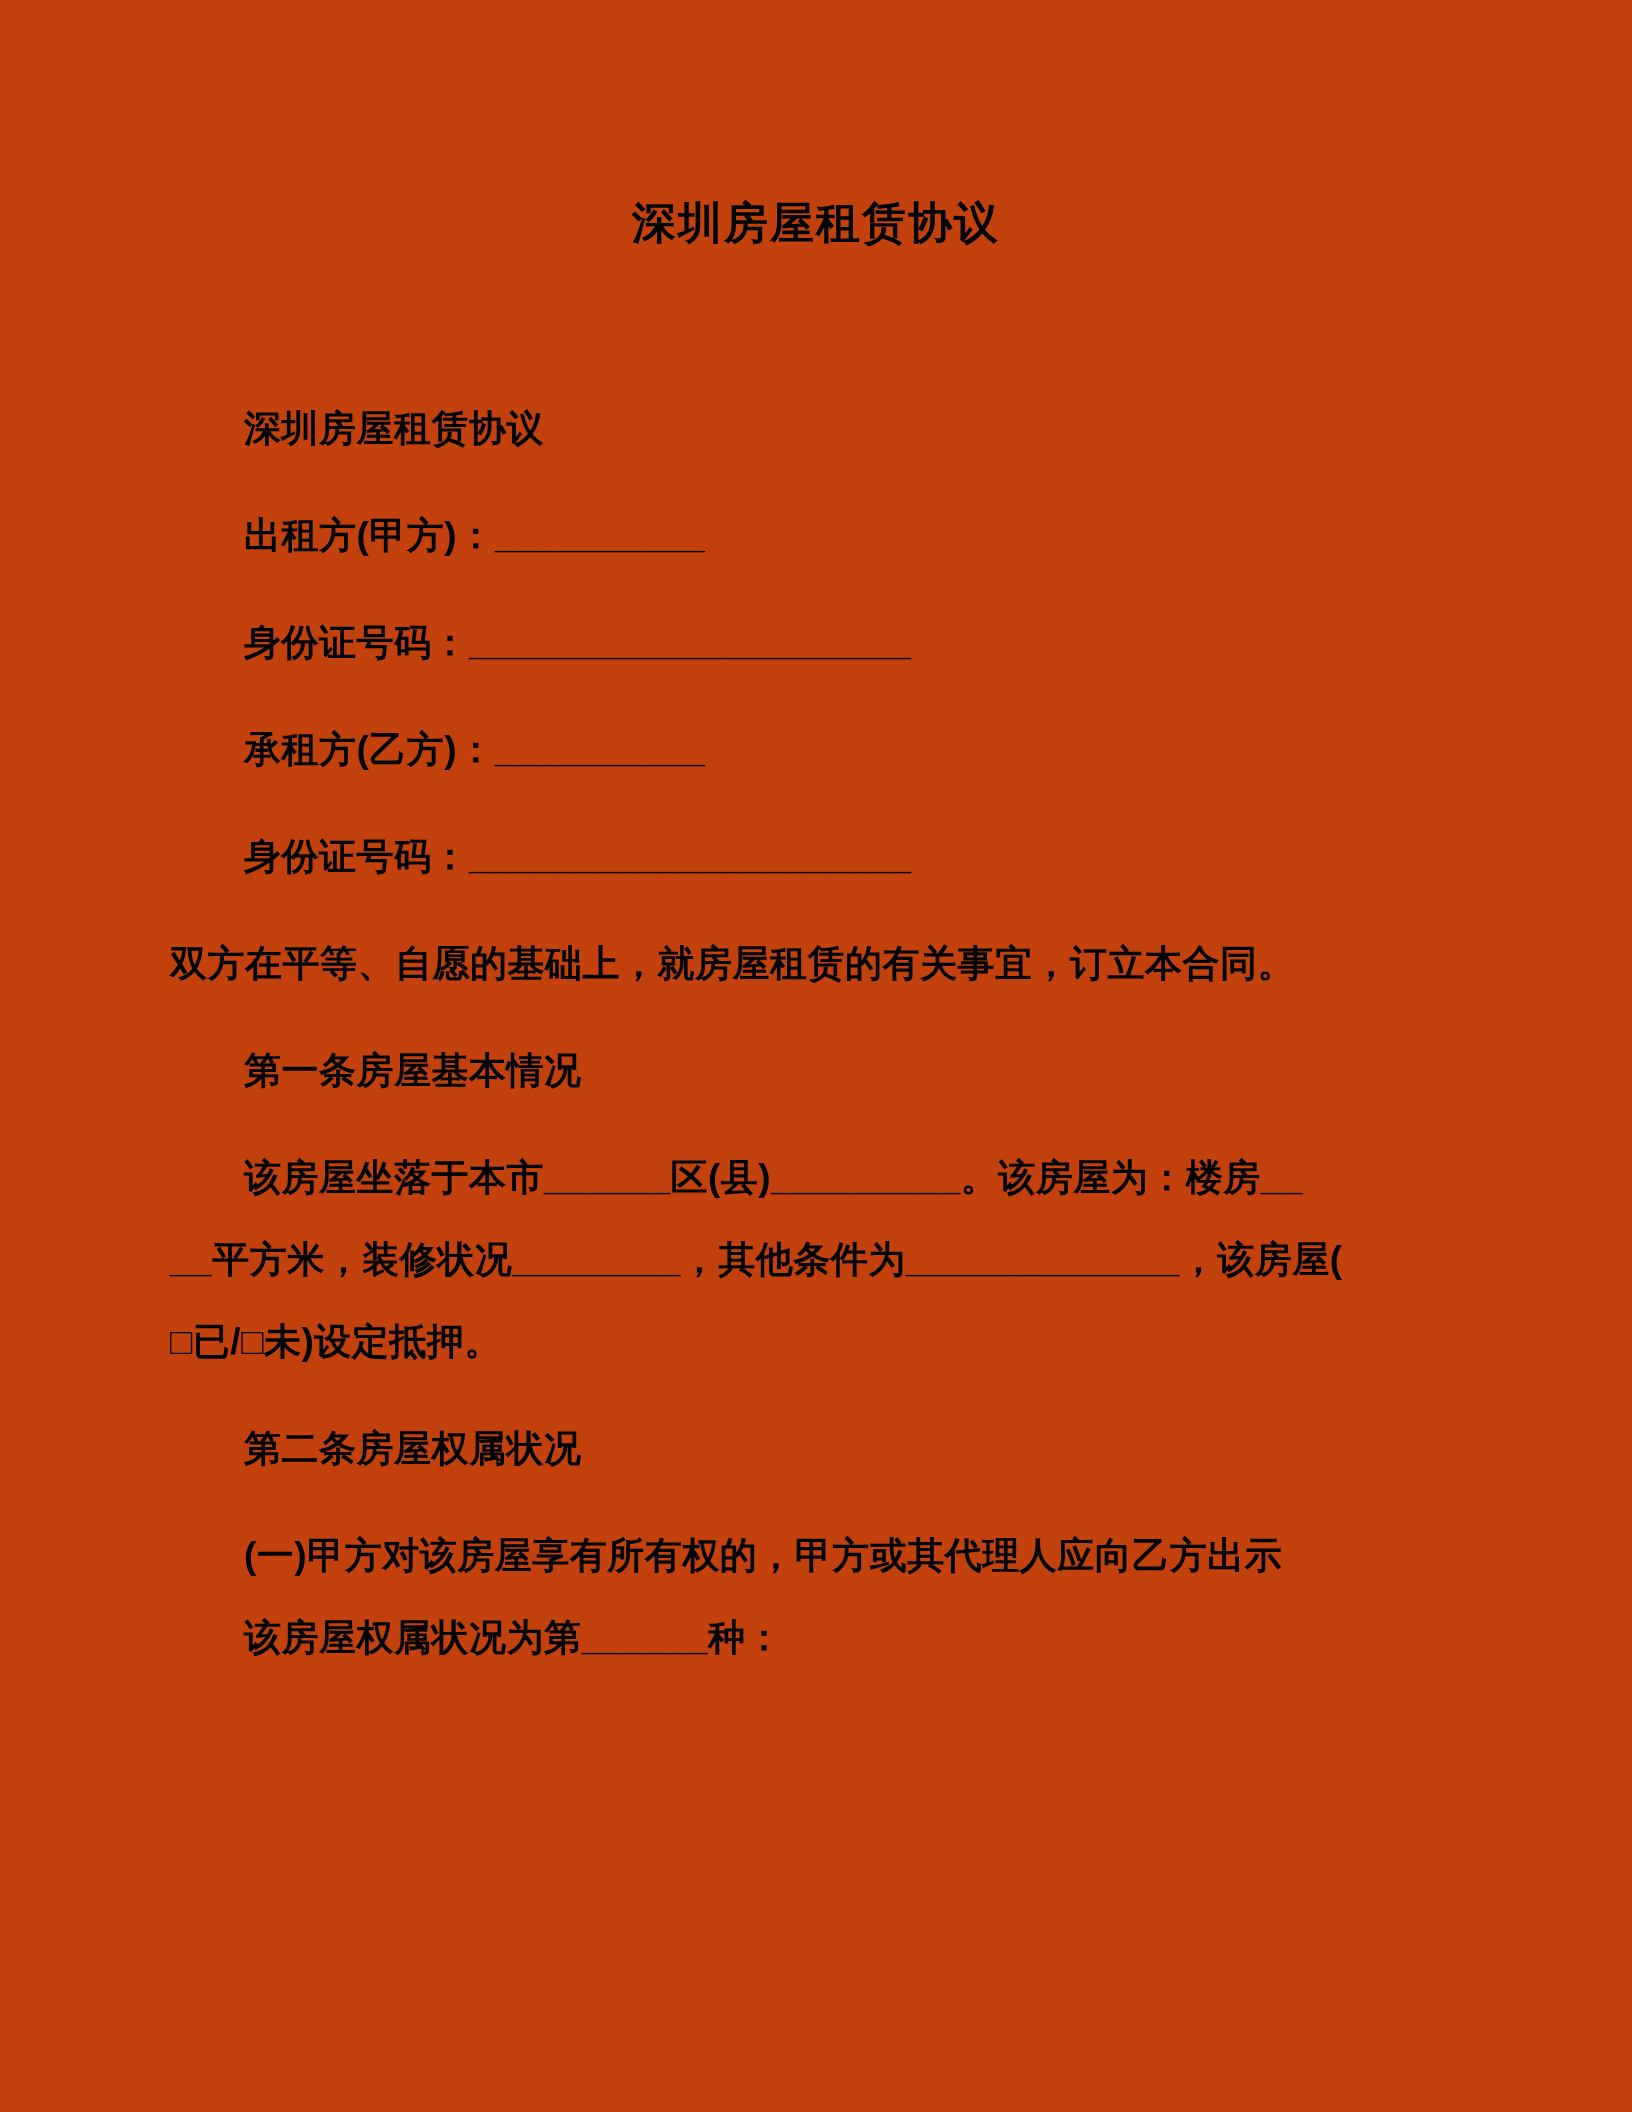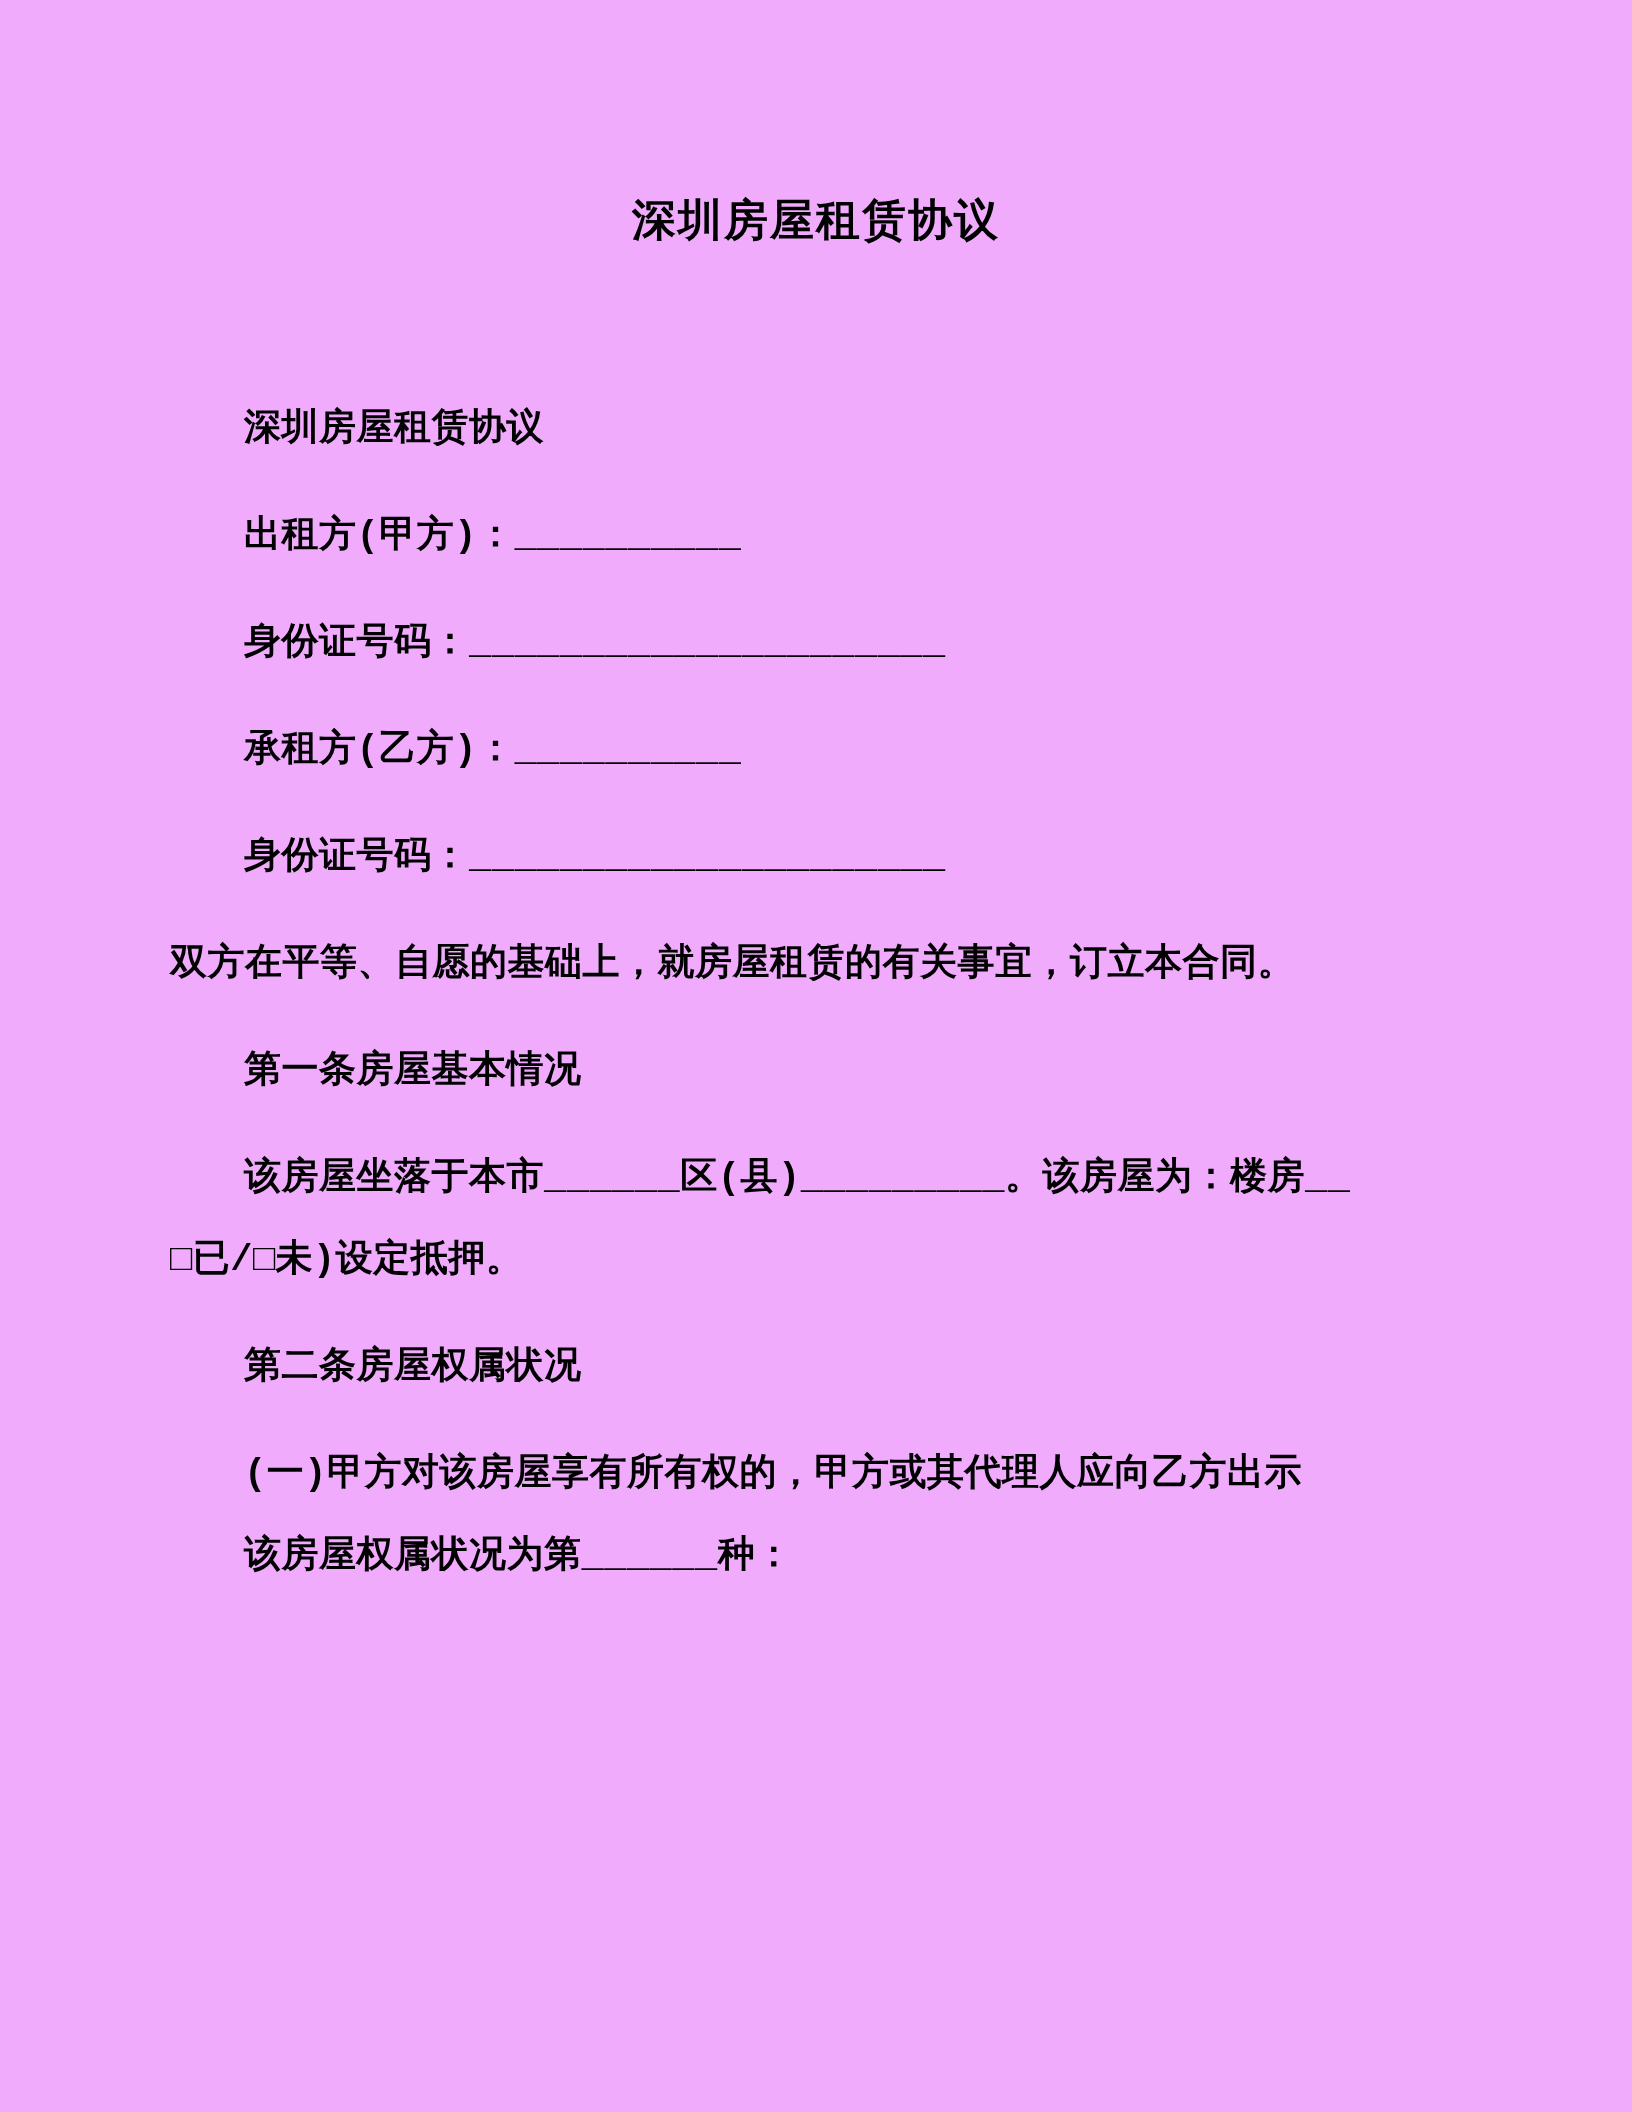--- a/index.html
+++ b/index.html
@@ -38,29 +38,30 @@
   .line.indent {
     padding-left: 74px;
   }
   .line.para-end {
     margin-bottom: 25px;
   }
 </style>
 </head>
 <body>
 
-<div class="page" style="color: rgb(0, 0, 0); background: #f0abfc; font-family: Liberation Mono, monospace;">
+<div class="page" style="color: rgb(0, 0, 0); background: #c2410c;">
   <h1 class="title">深圳房屋租赁协议</h1>
   <div class="para-list">
       <div class="line indent para-end">深圳房屋租赁协议</div>
       <div class="line indent para-end">出租方(甲方)：__________</div>
       <div class="line indent para-end">身份证号码：_____________________</div>
       <div class="line indent para-end">承租方(乙方)：__________</div>
       <div class="line indent para-end">身份证号码：_____________________</div>
       <div class="line para-end">双方在平等、自愿的基础上，就房屋租赁的有关事宜，订立本合同。</div>
       <div class="line indent para-end">第一条房屋基本情况</div>
       <div class="line indent">该房屋坐落于本市______区(县)_________。该房屋为：楼房__</div>
+      <div class="line">__平方米，装修状况________，其他条件为_____________，该房屋(</div>
       <div class="line para-end">□已/□未)设定抵押。</div>
       <div class="line indent para-end">第二条房屋权属状况</div>
       <div class="line indent">(一)甲方对该房屋享有所有权的，甲方或其代理人应向乙方出示</div>
       <div class="line indent para-end">该房屋权属状况为第______种：</div>
     </div>
 </div>
 
 </body></html>

